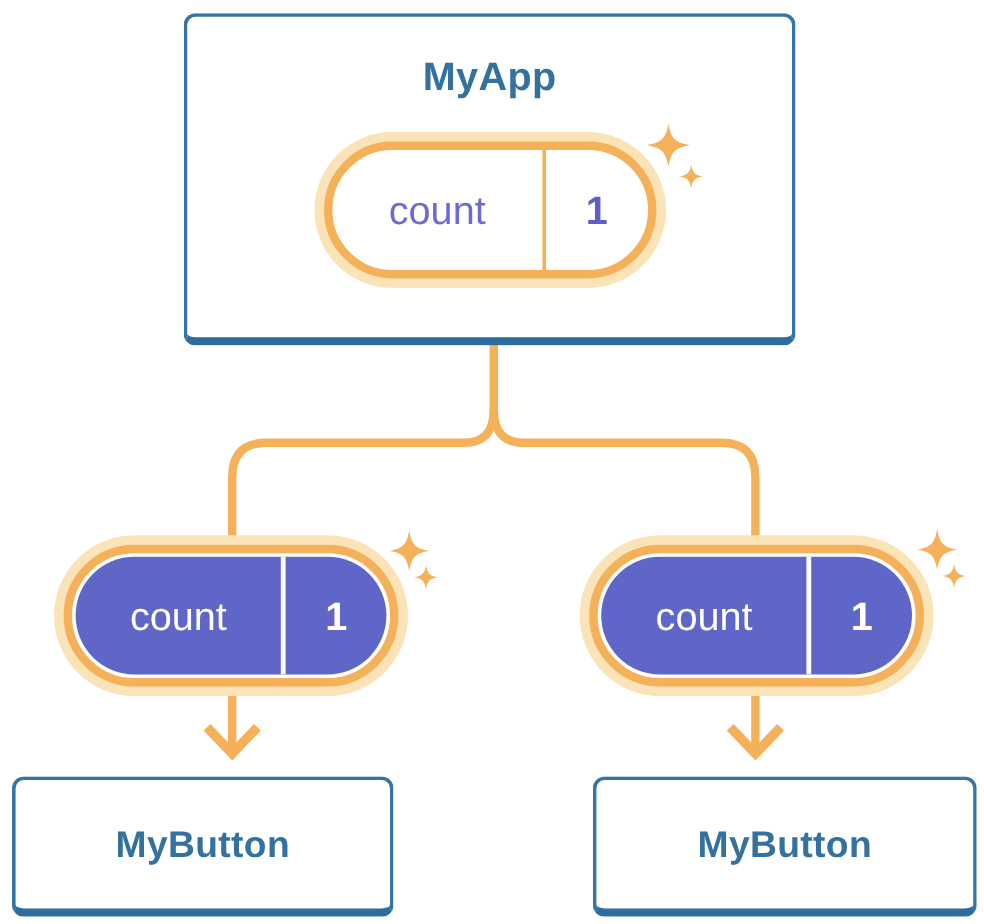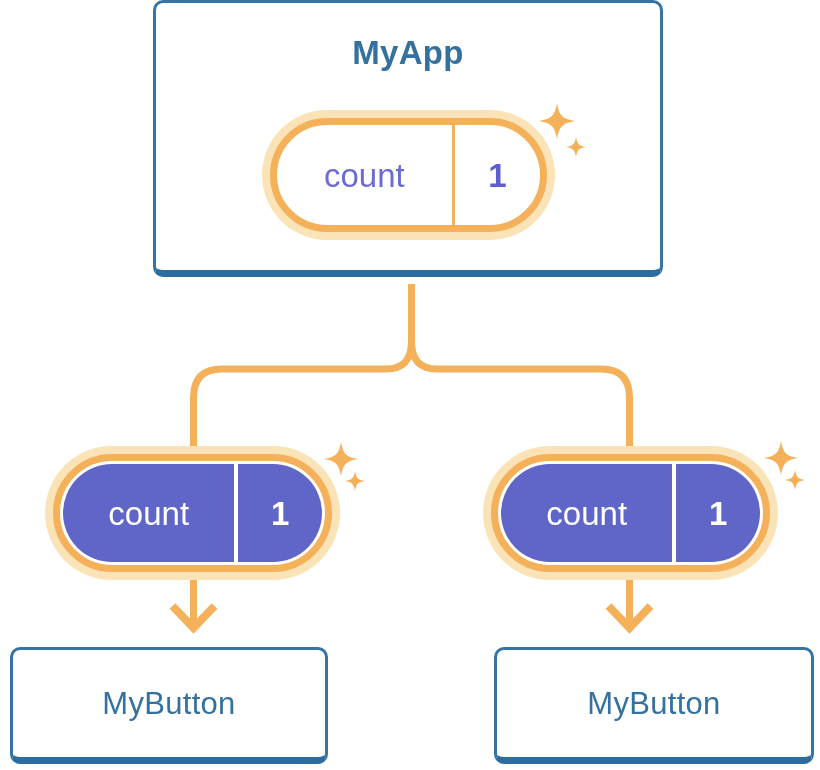--- a/index.html
+++ b/index.html
@@ -21,32 +21,32 @@
   .connectors{position:absolute;left:0;top:0;width:820px;height:770px;}
   .connectors .line{fill:none;stroke:var(--accent-orange);stroke-width:7;}
   .connectors .arrowhead{fill:none;stroke:var(--accent-orange);stroke-width:8;stroke-linejoin:miter;}
 
   .node-card{
     position:absolute;box-sizing:border-box;background:#fff;
     border:3px solid var(--border-blue);
     border-bottom:7px solid var(--border-blue-dark);
     border-radius:10px;
   }
-  .root-card{left:153px;top:0;width:510px;height:277px;}
+  .root-card{left:153px;top:11px;width:510px;height:277px;}
   .leaf-card{display:flex;align-items:center;justify-content:center;}
   .leaf-card.left{left:10px;top:647px;width:318px;height:117px;}
   .leaf-card.right{left:494px;top:647px;width:320px;height:117px;}
 
   .node-title{
     margin:0;position:absolute;left:0;right:0;top:31px;
     text-align:center;color:var(--node-blue);
     font-size:33px;font-weight:600;letter-spacing:.3px;
   }
   .leaf-label{
-    color:var(--node-blue);font-size:31px;font-weight:400;letter-spacing:.3px;
+    color:var(--node-blue);font-size:31px;font-weight:700;letter-spacing:.3px;
   }
 
   .pill-glow{
     position:absolute;box-sizing:border-box;border-radius:999px;
     background:var(--glow-orange);padding:8px;
   }
   .pill-glow.root-pill{left:262px;top:110px;width:293px;height:130px;}
   .pill-glow.child-left{left:45px;top:446px;width:295px;height:134px;}
   .pill-glow.child-right{left:483px;top:446px;width:295px;height:134px;}
 

